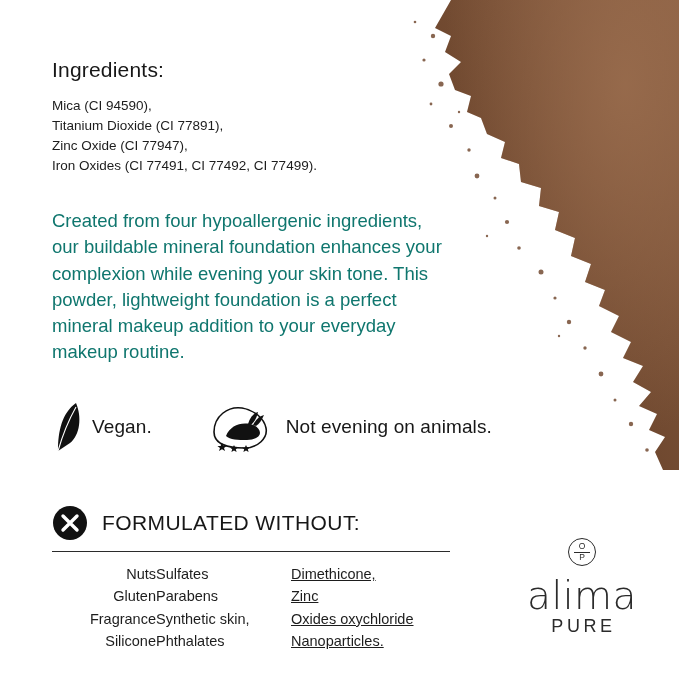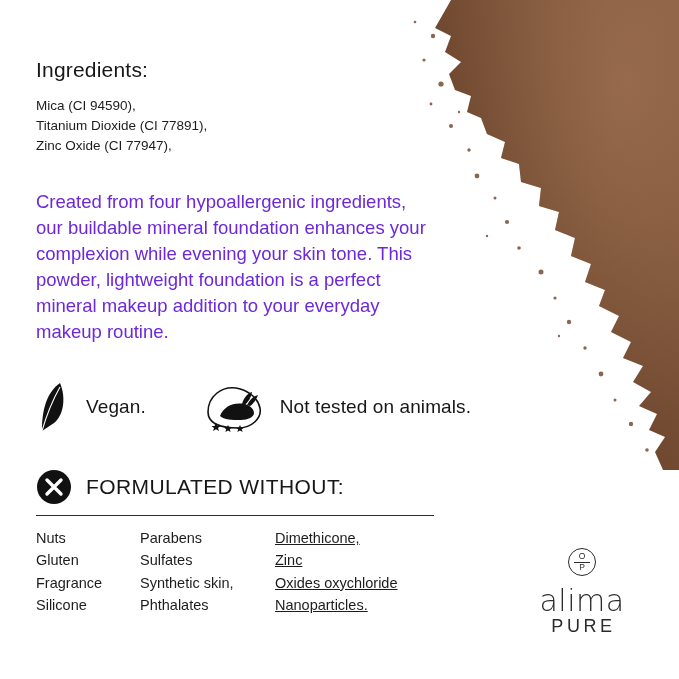--- a/index.html
+++ b/index.html
@@ -23,21 +23,21 @@
     right: 0;
     width: 460px;
     height: 470px;
     pointer-events: none;
   }
 
   
   .page {
     position: absolute;
     inset: 0;
-    padding: 34px 36px;
+    padding: 34px 52px;
     box-sizing: border-box;
   }
 
   .ingredients-title {
     font-size: 21px;
     font-weight: 400;
     letter-spacing: .2px;
     margin: 24px 0 14px 0;
     color: #171717;
   }
@@ -46,21 +46,21 @@
     line-height: 1.47;
     color: #1d1d1d;
     max-width: 330px;
   }
   .ingredients-list div { white-space: nowrap; }
 
   .description {
     margin-top: 33px;
     font-size: 18.5px;
     line-height: 1.41;
-    color: #6d28d9;
+    color: #0f766e;
     max-width: 400px;
     font-weight: 400;
   }
 
   
   .badges {
     margin-top: 36px;
     display: flex;
     align-items: center;
     gap: 0;
@@ -68,26 +68,26 @@
   .badge {
     display: flex;
     align-items: center;
   }
   .badge-label {
     font-size: 19px;
     color: #171717;
     letter-spacing: .1px;
   }
   .vegan-badge { margin-right: 58px; }
-  .vegan-badge .badge-label { margin-left: 16px; }
+  .vegan-badge .badge-label { margin-left: 6px; }
   .cruelty-badge .badge-label { margin-left: 14px; }
 
   
   .fw-head {
-    margin-top: 36px;
+    margin-top: 52px;
     display: flex;
     align-items: center;
   }
   .fw-title {
     font-size: 21px;
     letter-spacing: .4px;
     margin-left: 14px;
     color: #171717;
   }
   .fw-rule {
@@ -97,21 +97,21 @@
     background: #2b2b2b;
   }
   .fw-cols {
     margin-top: 11px;
     display: flex;
     font-size: 14.5px;
     line-height: 1.55;
     color: #1d1d1d;
   }
   .fw-col { }
-  .fw-col-1 { width: 104px; }
+  .fw-col-1 { width: 104px; text-align: right; }
   .fw-col-2 { width: 135px; }
   .fw-col-3 { width: 200px; text-decoration: underline; }
 
   
   .logo {
     position: absolute;
     right: 32px;
     bottom: 42px;
     text-align: center;
     width: 130px;
@@ -135,21 +135,21 @@
   .logo-mark .lm-top { top: 3px; }
   .logo-mark .lm-bot { bottom: 3px; }
   .logo-mark .lm-line {
     position: absolute;
     left: 5px; right: 5px;
     top: 50%;
     height: 1px;
     background: #2b2b2b;
   }
   .logo-word {
-    font-size: 30px;
+    font-size: 39px;
     letter-spacing: .5px;
     color: #2b2b2b;
     font-family: "DejaVu Sans", sans-serif;
     font-weight: 300;
   }
   .logo-sub {
     font-size: 18px;
     letter-spacing: 3.6px;
     color: #2b2b2b;
     margin-top: -2px;
@@ -211,20 +211,21 @@
 </svg>
 
 <div class="page">
 
   <h2 class="ingredients-title">Ingredients:</h2>
 
   <div class="ingredients-list">
     <div>Mica (CI 94590),</div>
     <div>Titanium Dioxide (CI 77891),</div>
     <div>Zinc Oxide (CI 77947),</div>
+    <div>Iron Oxides (CI 77491, CI 77492, CI 77499).</div>
   </div>
 
   <p class="description">Created from four hypoallergenic ingredients, our buildable mineral foundation enhances your complexion while evening your skin tone. This powder, lightweight foundation is a perfect mineral makeup addition to your everyday makeup routine.</p>
 
   <div class="badges">
 
     <div class="badge vegan-badge">
       <svg width="34" height="52" viewBox="0 0 34 52">
         <path d="M6,50 C6,30 10,12 24,2 C30,16 28,34 18,42 C14,45 10,47 6,50 Z" fill="#111"></path>
         <path d="M6,50 C10,36 15,22 24,6" stroke="#ffffff" stroke-width="1.1" fill="none"></path>
@@ -237,43 +238,43 @@
         <path d="M4,30 C4,14 18,4 32,6 C44,8 54,16 56,26 C58,36 48,46 34,46 C18,46 4,42 4,30 Z" fill="none" stroke="#111" stroke-width="1.6"></path>
         <path d="M16,34 C20,24 30,20 40,22 C46,23 50,27 50,31 C50,35 44,38 37,38 C28,38 20,38 16,34 Z" fill="#111"></path>
         <path d="M38,22 C40,15 44,11 48,10 C47,16 44,20 41,23" fill="#111"></path>
         <path d="M43,23 C46,17 50,14 54,13 C52,18 49,22 46,24" fill="#111"></path>
         <g fill="#111">
           <polygon points="12,41 13.4,44 16.6,44 14,46 15,49 12,47.2 9,49 10,46 7.4,44 10.6,44"></polygon>
           <polygon points="24,43 25.2,45.6 28,45.6 25.8,47.3 26.6,50 24,48.4 21.4,50 22.2,47.3 20,45.6 22.8,45.6"></polygon>
           <polygon points="36,43 37.2,45.6 40,45.6 37.8,47.3 38.6,50 36,48.4 33.4,50 34.2,47.3 32,45.6 34.8,45.6"></polygon>
         </g>
       </svg>
-      <span class="badge-label">Not tested on animals.</span>
+      <span class="badge-label">Not evening on animals.</span>
     </div>
   </div>
 
   <div class="fw-head">
     <svg width="36" height="36" viewBox="0 0 36 36">
       <circle cx="18" cy="18" r="17" fill="#111"></circle>
       <path d="M11,11 L25,25 M25,11 L11,25" stroke="#ffffff" stroke-width="3.4" stroke-linecap="round"></path>
     </svg>
     <span class="fw-title">FORMULATED WITHOUT:</span>
   </div>
   <div class="fw-rule"></div>
 
   <div class="fw-cols">
     <div class="fw-col fw-col-1">
       <div>Nuts</div>
       <div>Gluten</div>
       <div>Fragrance</div>
       <div>Silicone</div>
     </div>
     <div class="fw-col fw-col-2">
+      <div>Sulfates</div>
       <div>Parabens</div>
-      <div>Sulfates</div>
       <div>Synthetic skin,</div>
       <div>Phthalates</div>
     </div>
     <div class="fw-col fw-col-3">
       <div>Dimethicone,</div>
       <div>Zinc</div>
       <div>Oxides oxychloride</div>
       <div>Nanoparticles.</div>
     </div>
   </div>

